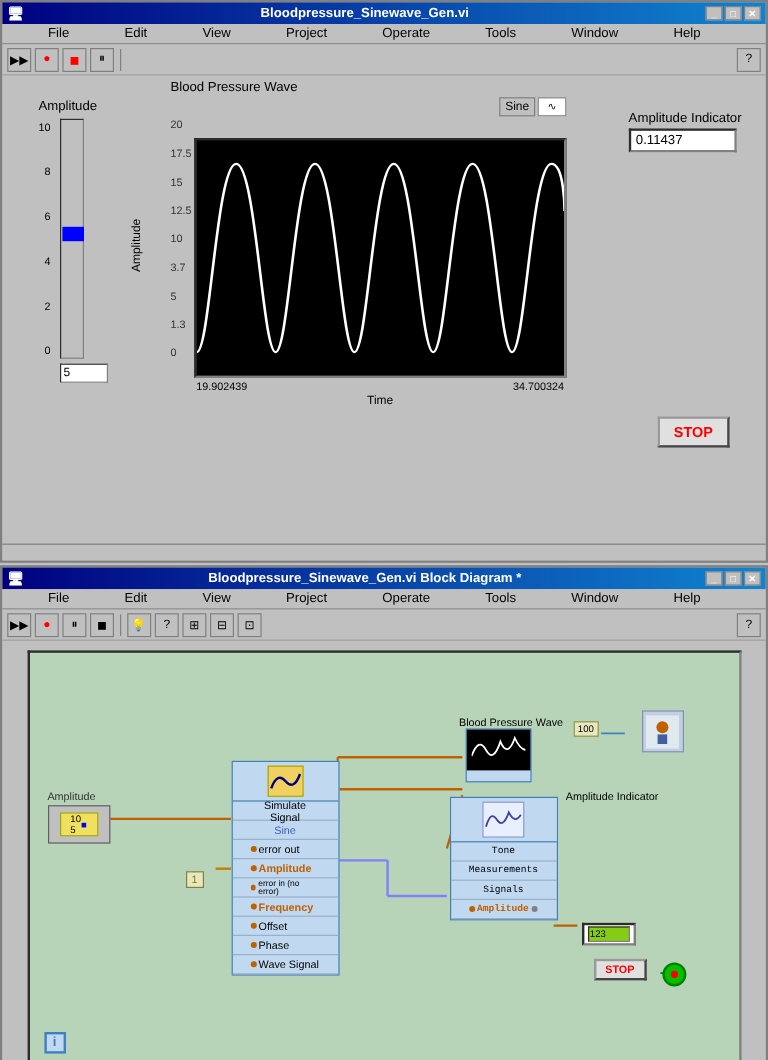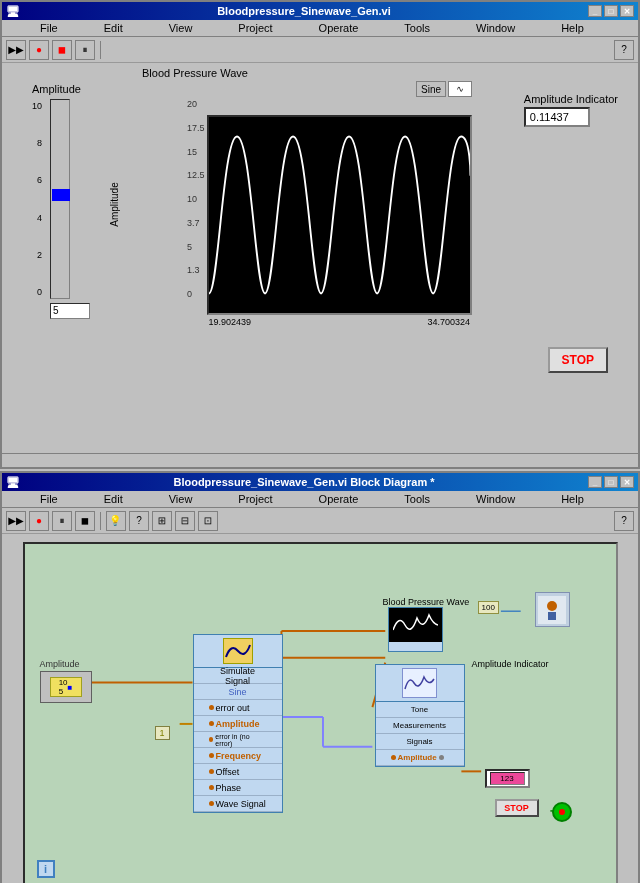--- a/index.html
+++ b/index.html
@@ -240,21 +240,21 @@
       font-size: 11px;
     }
     .amp-indicator-label {
       margin-bottom: 2px;
     }
     .amp-indicator-value {
       border: 2px inset #808080;
       background: white;
       padding: 2px 4px;
       font-size: 11px;
-      width: 66px;
+      width: 90px;
       height: 20px;
     }
 
     
     .stop-btn {
       position: absolute;
       right: 30px;
       bottom: 80px;
       background: #e0e0e0;
       border: 2px outset #999;
@@ -371,20 +371,21 @@
       width: 35px;
       height: 30px;
       background: #e8f0ff;
       border: 1px solid #8090d0;
       display: flex;
       align-items: center;
       justify-content: center;
     }
     .tone-rows .sim-row {
       font-size: 8px;
+      font-family: Liberation Mono, monospace;
     }
 
     
     .bd-waveform {
       position: absolute;
       left: 363px;
       top: 63px;
       width: 55px;
       height: 45px;
       background: #c0d8f0;
@@ -526,21 +527,21 @@
     <div class="chart-container">
       <div class="chart-title">Blood Pressure Wave</div>
       <div class="chart-selector">
         <button class="chart-selector-btn">Sine</button>
         <div class="chart-wave-icon">∿</div>
       </div>
       <div style="position:relative; display:flex; margin-top:16px;">
         <div style="position:relative; width:0; height:200px;">
           <div class="axis-label-y">Amplitude</div>
         </div>
-        <div class="y-axis-labels" style="position:relative; left:0; top:0; margin-right:2px;margin-left:45px;">
+        <div class="y-axis-labels" style="position:relative; left:0; top:0; margin-right:2px;">
           <span>20</span>
           <span>17.5</span>
           <span>15</span>
           <span>12.5</span>
           <span>10</span>
           <span>3.7</span>
           <span>5</span>
           <span>1.3</span>
           <span>0</span>
         </div>
@@ -557,20 +558,21 @@
                 C 190,180 195,20 210,20
                 C 225,20 230,180 240,180
                 C 250,180 255,20 270,20
                 C 280,20 280,60 280,60" fill="none" stroke="white" stroke-width="2"></path>
             </svg>
           </div>
           <div class="x-labels">
             <span>19.902439</span>
             <span>34.700324</span>
           </div>
+          <div class="axis-label-x">Time</div>
         </div>
       </div>
     </div>
 
     <div class="amp-indicator">
       <div class="amp-indicator-label">Amplitude Indicator</div>
       <div class="amp-indicator-value">0.11437</div>
     </div>
 
     <button class="stop-btn">STOP</button>
@@ -730,21 +732,21 @@
             <div class="port-dot"></div>
             <span>Amplitude</span>
             <div class="port-dot-right"></div>
           </div>
         </div>
       </div>
 
       <div style="position:absolute; left:447px; top:115px; font-size:9px;">Amplitude Indicator</div>
 
       <div class="bd-num-indicator" style="left:460px; top:225px; width:45px;">
-        <div style="background:#ec4899; border:1px inset #808080; padding:1px; font-size:8px; text-align:center;">123</div>
+        <div style="background:#84cc16; border:1px inset #808080; padding:1px; font-size:8px; text-align:left;">123</div>
       </div>
 
       <div class="bd-num-box" style="left:453px; top:57px; background:#e8e8c0; border:1px solid #909040;">100</div>
 
       <div style="position:absolute; left:510px; top:48px; width:35px; height:35px; background:#c0d0e0; border:1px solid #8090b0; display:flex; align-items:center; justify-content:center;">
         <svg width="28" height="28" viewBox="0 0 28 28">
           <rect width="28" height="28" fill="#e0e8f0"></rect>
           <circle cx="14" cy="10" r="5" fill="#c06000"></circle>
           <rect x="10" y="16" width="8" height="8" fill="#4060a0"></rect>
         </svg>

